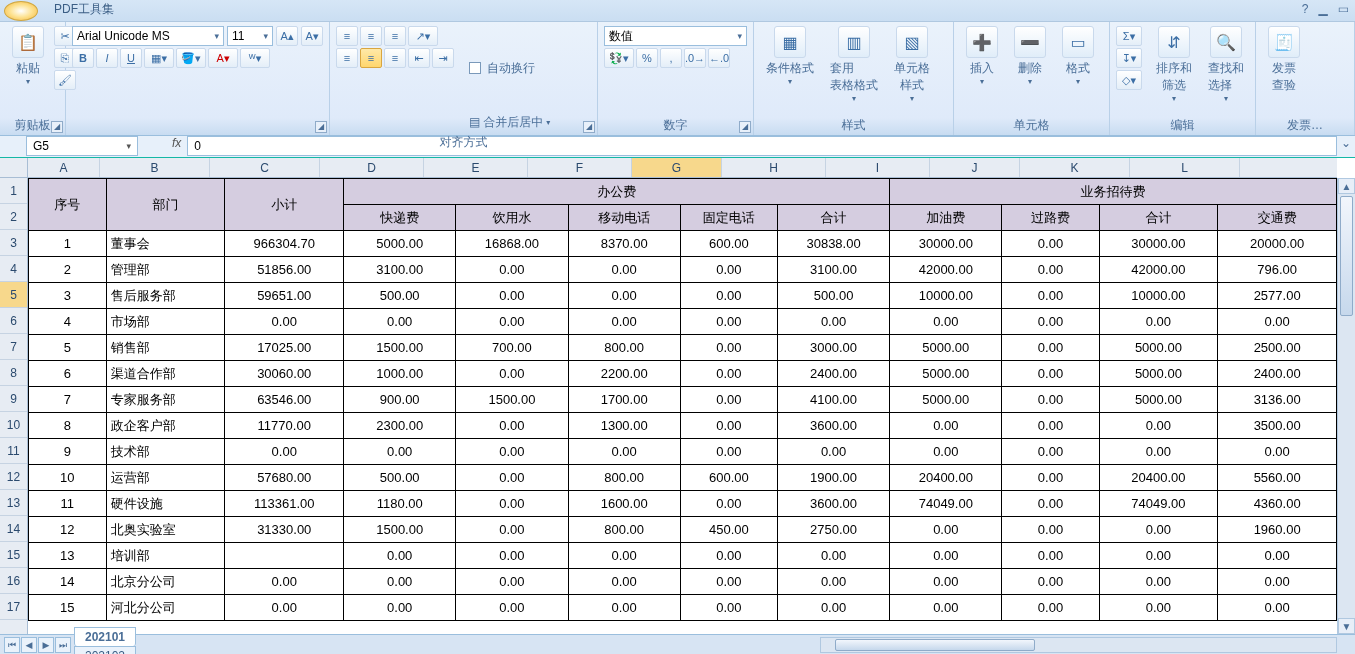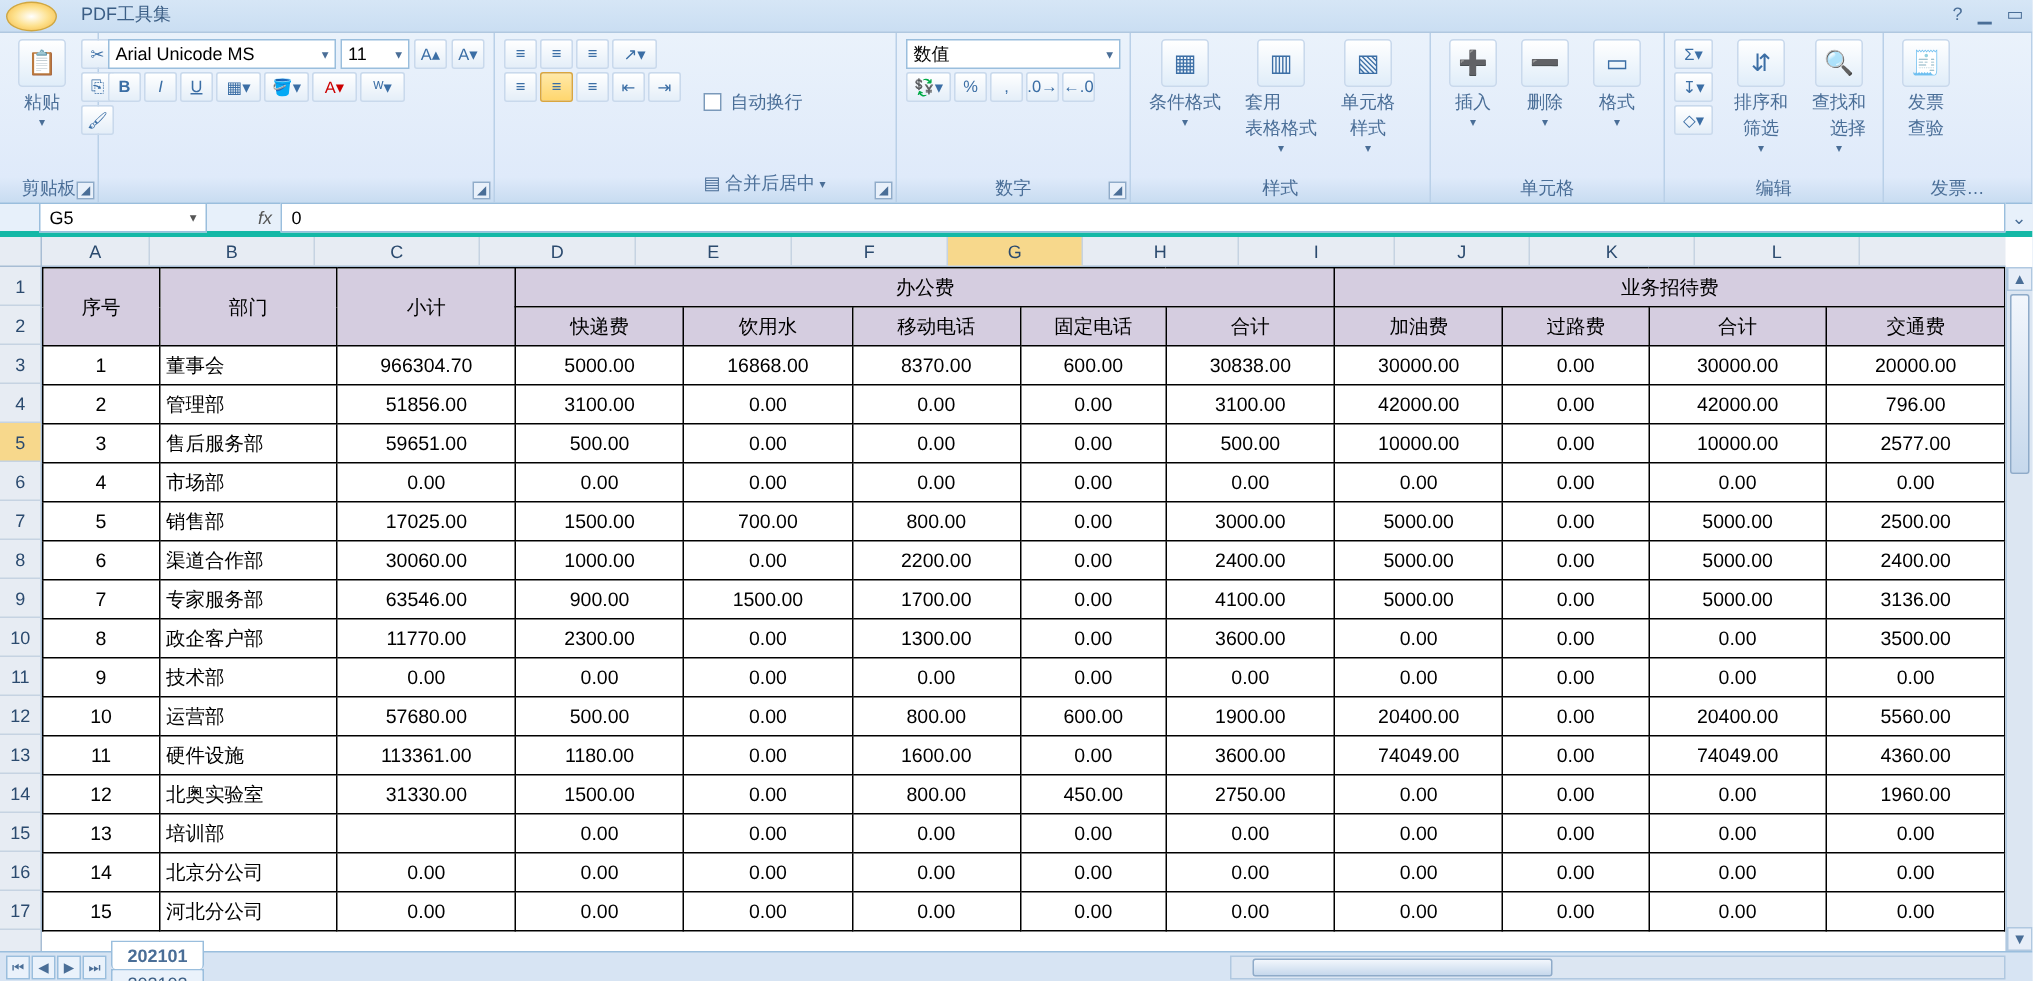--- a/index.html
+++ b/index.html
@@ -23,21 +23,21 @@
 .stack-col .bigicon { width: 32px; height: 32px; border: 1px solid #c9d9ec; background: linear-gradient(#fff,#e0edf9); border-radius: 3px; margin-bottom: 2px; display:flex;align-items:center;justify-content:center;font-size:16px;color:#3b6ea5; }
 .btn-row { display: flex; gap: 2px; }
 .mini-btn { width: 22px; height: 20px; border: 1px solid #c9d9ec; background: linear-gradient(#fff,#e4eef8); border-radius: 2px; display:flex;align-items:center;justify-content:center;cursor:pointer;font-size:11px;color:#3b6ea5; }
 .mini-btn.active { background: linear-gradient(#ffe9a8,#ffd66e); border-color: #d9a640; }
 .combo { height: 20px; border: 1px solid #9abedd; background: #fff; display: flex; align-items: center; padding: 0 4px; font-size: 12px; cursor: pointer; }
 .combo .arrow { margin-left: auto; font-size: 9px; color: #4a6e97; }
 .wide-btn { height: 20px; border: 1px solid transparent; border-radius: 2px; padding: 0 4px; display:flex;align-items:center;gap:3px;cursor:pointer;color:#4a6e97;font-size:12px;margin-top:32px; }
 .chk { width:12px;height:12px;border:1px solid #7a99ba;display:inline-block;margin-right:3px;background:#fff; }
 
 
-.formula-bar { height: 22px; background: #e7f0fa; border-bottom: 4px solid #14b8a6; display: flex; align-items: center; }
+.formula-bar { height: 22px; background: #e7f0fa; border-bottom: 1px solid #14b8a6; display: flex; }
 .name-box { width: 112px; height: 20px; margin-left: 26px; background: #fff; border: 1px solid #9abedd; display: flex; align-items: center; padding: 0 6px; cursor:text; }
 .name-box .arrow { margin-left: auto; font-size: 9px; color:#555; cursor:pointer; }
 .fb-sep { width: 28px; text-align: center; color: #888;}
 .fx { font-style: italic; color: #555; padding: 0 6px; cursor:pointer; }
 .formula-input { flex: 1; height: 20px; background: #fff; border: 1px solid #9abedd; padding: 0 6px; display:flex;align-items:center; cursor:text; }
 .fb-expand { width:18px; text-align:center; color:#4a6e97; cursor:pointer; }
 
 
 .sheet-wrap { position: relative; height: 476px; background: #fff; }
 .corner { position: absolute; left: 0; top: 0; width: 28px; height: 20px; background: #e7ecf3; border-right: 1px solid #a8bdd4; border-bottom: 1px solid #a8bdd4; }
@@ -150,20 +150,21 @@
             <span class="chk"></span>
             <span>自动换行</span>
           </div>
         <div class="wide-btn">
             <span>▤</span>
             <span>合并后居中</span>
             <span style="font-size:8px">▾</span>
           </div>
       </div>
     </div>
+    <div class="label">对齐方式</div>
     <div class="launcher">◢</div>
   </div>
 
   <div class="ribbon-group" style="width:156px">
     <div class="ribbon-body vstack" style="width:100%">
       <div class="combo" style="width:100%">
           <span>数值</span>
           <span class="arrow">▾</span>
         </div>
       <div class="btn-row">
@@ -230,21 +231,21 @@
         <div class="mini-btn" style="width:26px">◇▾</div>
       </div>
       <div class="stack-col">
           <div class="bigicon">⇵</div>
           <span style="white-space:pre;text-align:center">排序和
 筛选</span>
           <span style="font-size:8px">▾</span>
         </div>
       <div class="stack-col">
           <div class="bigicon">🔍</div>
-          <span style="white-space:pre;text-align:right">查找和
+          <span style="white-space:pre;text-align:left">查找和
 选择</span>
           <span style="font-size:8px">▾</span>
         </div>
     </div>
     <div class="label">编辑</div>
   </div>
 
   <div class="ribbon-group" style="flex:1">
     <div class="ribbon-body">
       <div class="stack-col">

